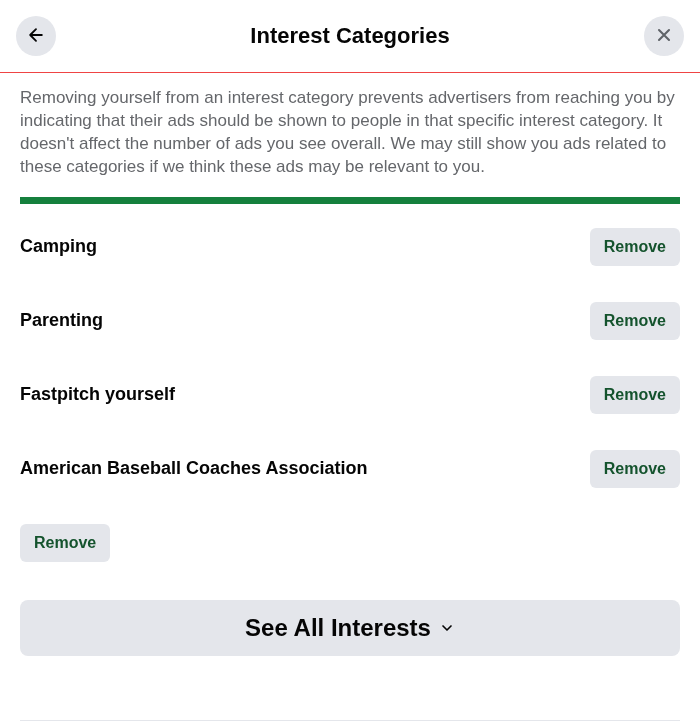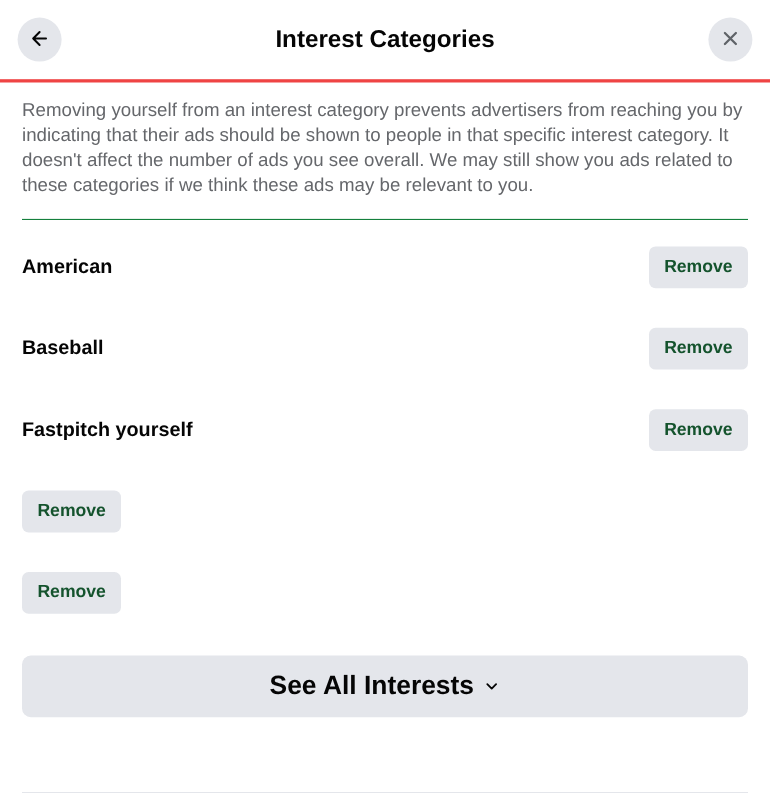--- a/index.html
+++ b/index.html
@@ -18,21 +18,21 @@
       width: 100%;
       height: 100%;
       display: flex;
       flex-direction: column;
     }
     .modal-header {
       display: flex;
       align-items: center;
       justify-content: space-between;
       padding: 16px 16px 16px 16px;
-      border-bottom: 3px solid #ef4444;
+      border-bottom: 1px solid #ef4444;
     }
     .icon-btn {
       width: 40px;
       height: 40px;
       border-radius: 50%;
       background: #e4e6eb;
       border: none;
       display: flex;
       align-items: center;
       justify-content: center;
@@ -50,21 +50,21 @@
     .modal-body {
       padding: 0 20px;
       flex: 1;
       overflow: auto;
     }
     .description {
       font-size: 17px;
       line-height: 1.35;
       color: #65676b;
       padding: 14px 0 18px 0;
-      border-bottom: 1px solid #15803d;
+      border-bottom: 7px solid #15803d;
     }
     .interest-list {
       padding: 6px 0 16px 0;
     }
     .interest-row {
       display: flex;
       align-items: center;
       justify-content: space-between;
       padding: 18px 0;
     }
@@ -130,32 +130,33 @@
         </svg>
       </span>
     </button>
   </div>
 
   <div class="modal-body">
     <p class="description">Removing yourself from an interest category prevents advertisers from reaching you by indicating that their ads should be shown to people in that specific interest category. It doesn't affect the number of ads you see overall. We may still show you ads related to these categories if we think these ads may be relevant to you.</p>
 
     <div class="interest-list">
       <div class="interest-row">
-        <span class="interest-label">American</span>
+        <span class="interest-label">Camping</span>
         <button class="remove-btn">Remove</button>
       </div>
       <div class="interest-row">
-        <span class="interest-label">Baseball</span>
+        <span class="interest-label">Parenting</span>
         <button class="remove-btn">Remove</button>
       </div>
       <div class="interest-row">
         <span class="interest-label">Fastpitch yourself</span>
         <button class="remove-btn">Remove</button>
       </div>
       <div class="interest-row">
+        <span class="interest-label">American Baseball Coaches Association</span>
         <button class="remove-btn">Remove</button>
       </div>
       <div class="interest-row">
         <button class="remove-btn">Remove</button>
       </div>
     </div>
 
     <div class="see-all-wrap">
       <button class="see-all-btn">
         <span>See All Interests</span>

